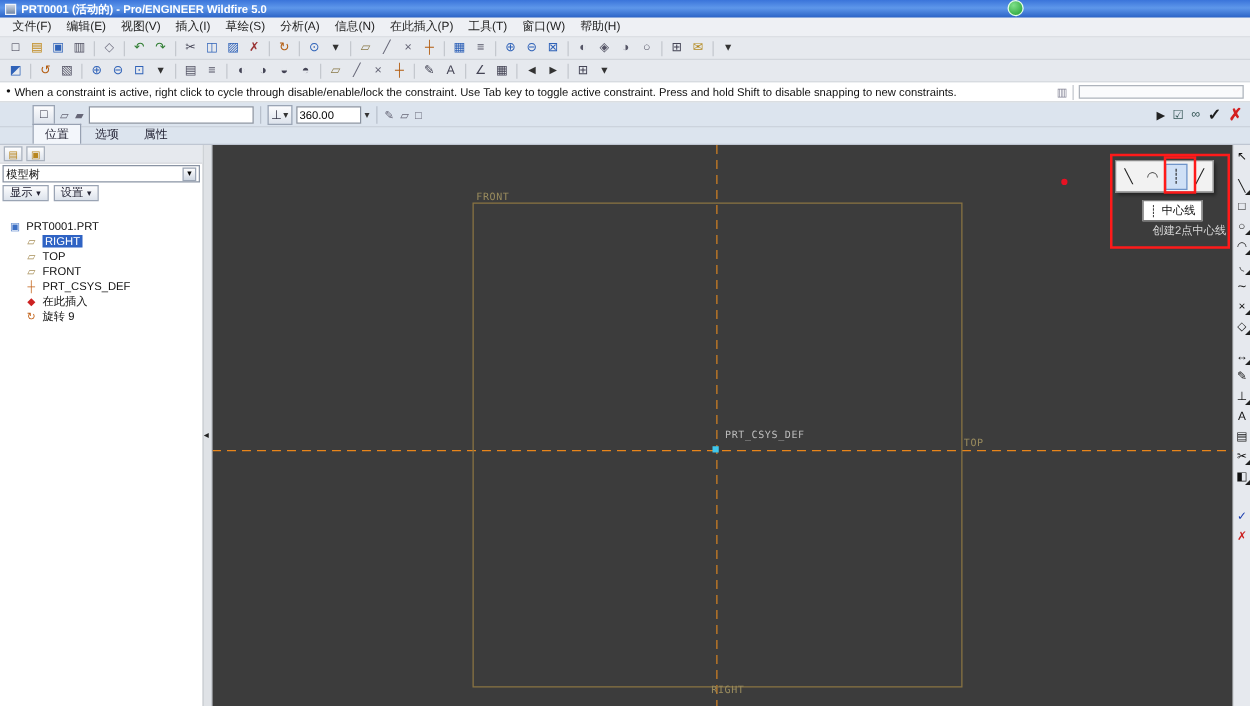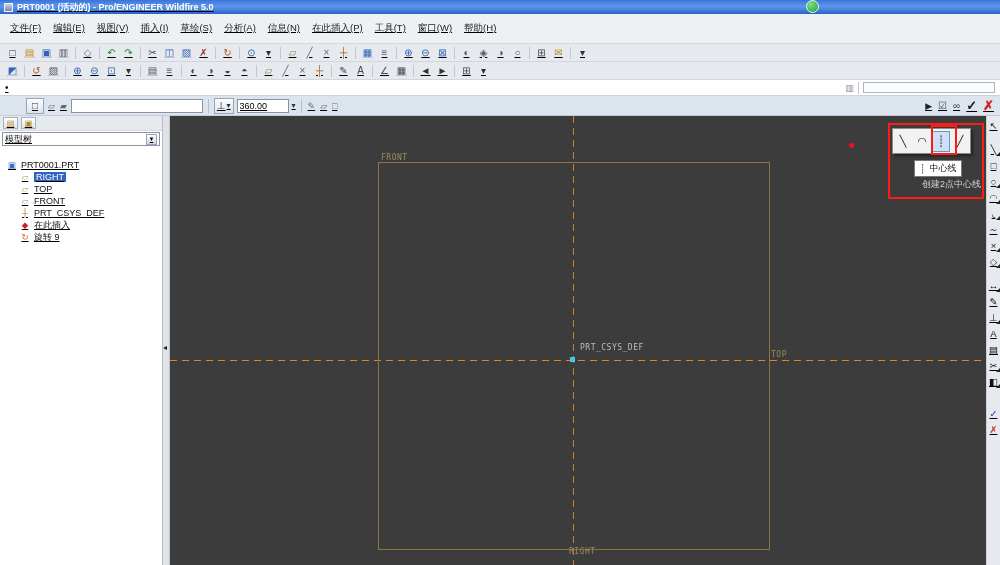--- a/index.html
+++ b/index.html
@@ -1,29 +1,29 @@
 <!DOCTYPE html>
 <html><head>
 <meta charset="utf-8">
 <style>
   * { box-sizing: border-box; margin: 0; padding: 0; }
   html,body { width:1000px; height:565px; overflow:hidden; }
   body { font-family:"Liberation Sans", sans-serif; font-size:10px; background:#e7eaef; }
 
-  .app { position:relative; width:1000px; height:565px;text-decoration:underline; }
+  .app { position:relative; width:1000px; height:565px; }
 
   
   .titlebar { height:14px; background:linear-gradient(#3a74da,#5e97ea 45%,#2b63c6);
     display:flex; align-items:center; gap:4px; padding:0 4px; color:#fff; font-size:9px; font-weight:bold; position:relative; }
   .app-icon { width:9px; height:9px; background:linear-gradient(#cdd6e4,#7287a5); border:1px solid #f0f4fa; }
   .green-badge { position:absolute; left:806px; top:0px; width:13px; height:13px; border-radius:50%;
     background:radial-gradient(circle at 35% 30%, #7fe08a, #1f9e2f); border:1px solid #e4ffe6; }
 
   
-  .menubar { height:30px; background:#eef0f4; border-bottom:1px solid #d6d9de; display:flex; align-items:center; padding-left:4px; }
+  .menubar { height:16px; background:#eef0f4; border-bottom:1px solid #d6d9de; display:flex; align-items:center; padding-left:4px; }
   .menu-item { padding:0 6px; font-size:9.5px; color:#222; cursor:default; }
 
   
   .toolbar { height:18px; background:#e6e9ee; border-bottom:1px solid #d2d6dc; display:flex; align-items:center; padding:0 4px; }
   .ti { position:relative; width:17px; height:15px; flex:0 0 auto; display:flex; align-items:center; justify-content:center; border:1px solid transparent; }
   .ti .glyph { font-size:10px; line-height:1; }
   .ti.sep { width:1px; min-width:1px; height:12px; background:#c4c8ce; margin:0 3px; border:none; }
   .flytri { display:none; position:absolute; right:0; bottom:0; width:0; height:0;
     border-left:4px solid transparent; border-bottom:4px solid #222; }
   .fly .flytri { display:block; }
@@ -525,20 +525,21 @@
       </span>
 
       <span class="ti">
         <span class="glyph" style="color: rgb(51, 51, 51);">▾</span>
 
       </span>
     </div>
 
   <div class="messagebar">
     <span class="msg-bullet">•</span>
+    <span>When a constraint is active, right click to cycle through disable/enable/lock the constraint. Use Tab key to toggle active constraint. Press and hold Shift to disable snapping to new constraints.</span>
     <span class="msg-right">
       <span class="msg-icon">▥</span>
       <span class="msg-vr"></span>
       <span class="msg-field"></span>
     </span>
   </div>
 
   <div class="dashboard">
     <span class="db-btn">
       <span>□</span>
@@ -559,31 +560,49 @@
     <span class="db-mini">□</span>
     <span class="db-right">
       <span class="db-play">▶</span>
       <span class="db-prev">☑</span>
       <span class="db-prev">∞</span>
       <span class="db-ok">✓</span>
       <span class="db-cancel">✗</span>
     </span>
   </div>
 
+  <div class="tabsrow">
+
+      <span class="tab active">位置</span>
+
+      <span class="tab">选项</span>
+
+      <span class="tab">属性</span>
+    </div>
 
   <div class="main">
 
     <div class="leftpanel">
       <div class="lp-minibar">
         <span class="lp-minibtn">▤</span>
         <span class="lp-minibtn">▣</span>
       </div>
       <div class="lp-header">
         <span class="title">模型树</span>
         <span class="lp-combo-arrow">▾</span>
+      </div>
+      <div class="lp-controls">
+        <span class="lp-ctrl">
+          <span>显示</span>
+          <span class="arr">▾</span>
+        </span>
+        <span class="lp-ctrl">
+          <span>设置</span>
+          <span class="arr">▾</span>
+        </span>
       </div>
       <div class="tree">
 
           <div class="tree-row">
             <span class="tree-icon" style="color: rgb(59, 111, 196);">▣</span>
             <span class="lbl">PRT0001.PRT</span>
           </div>
 
           <div class="tree-row indent selected">
             <span class="tree-icon" style="color: rgb(168, 144, 90);">▱</span>

